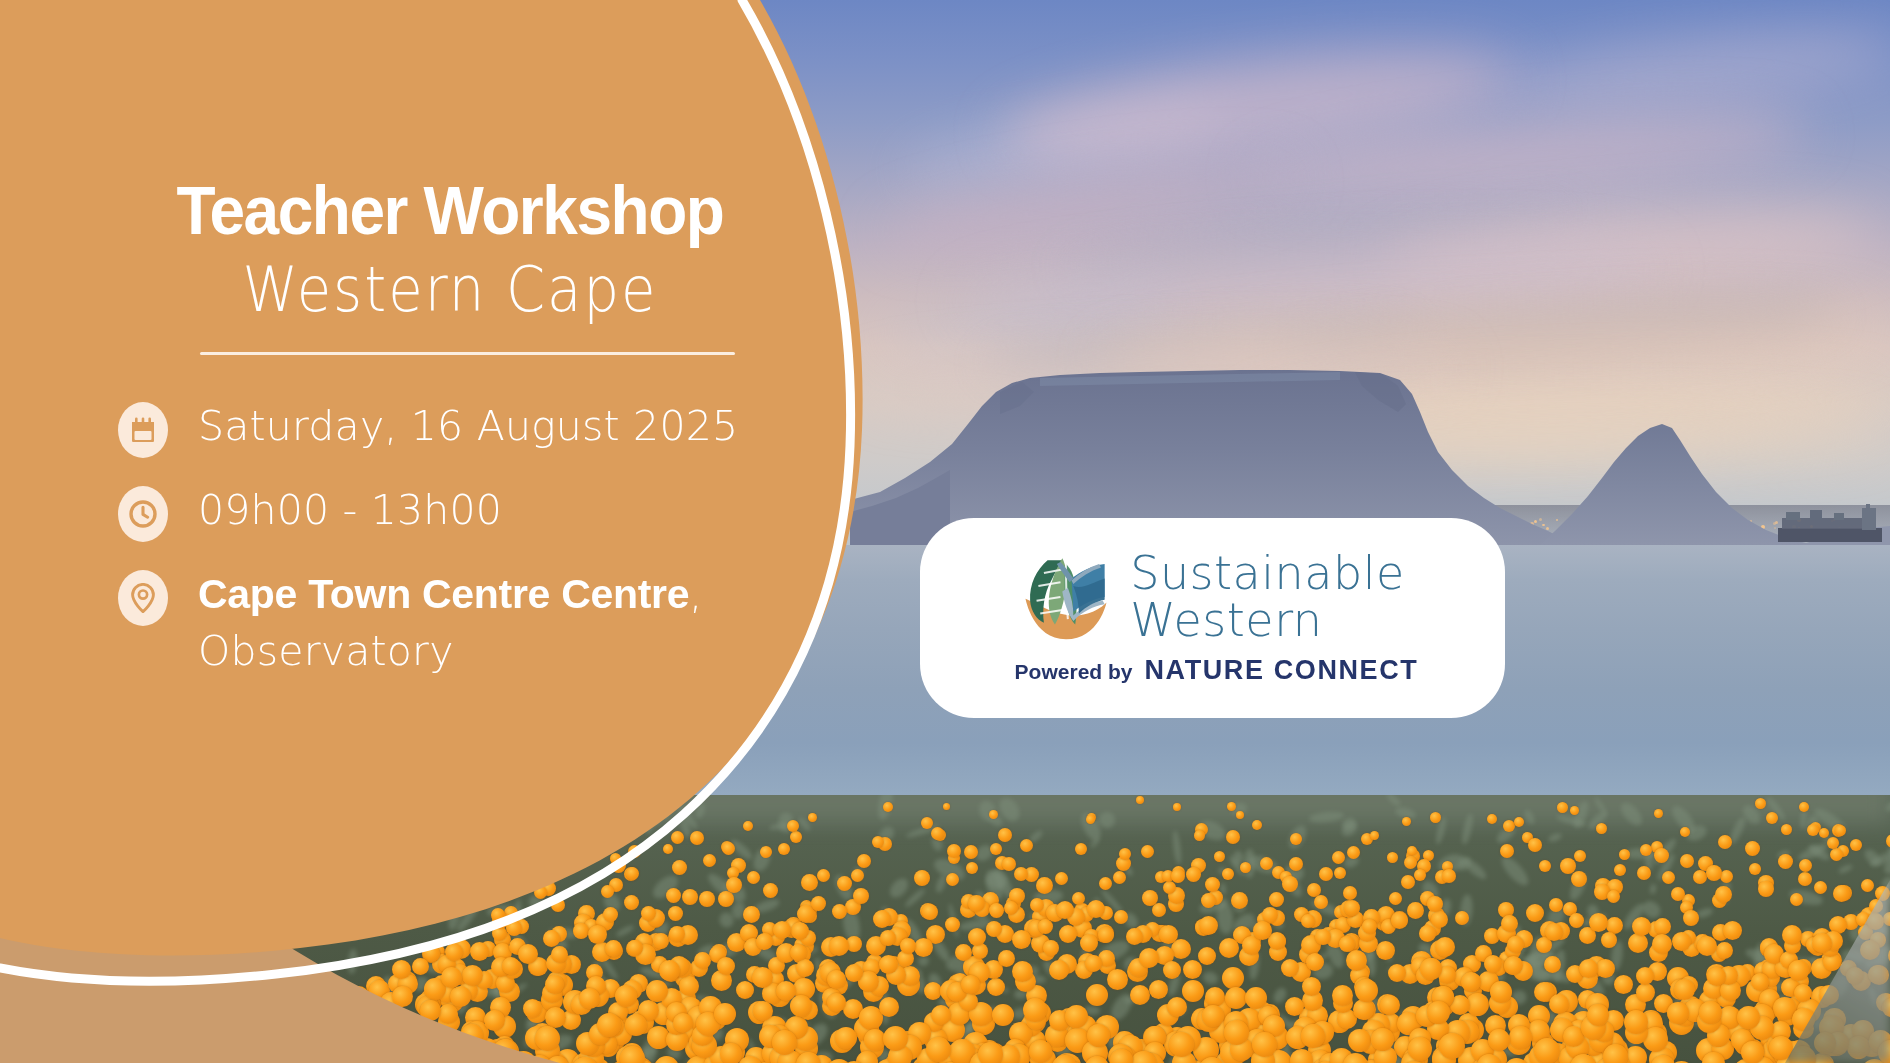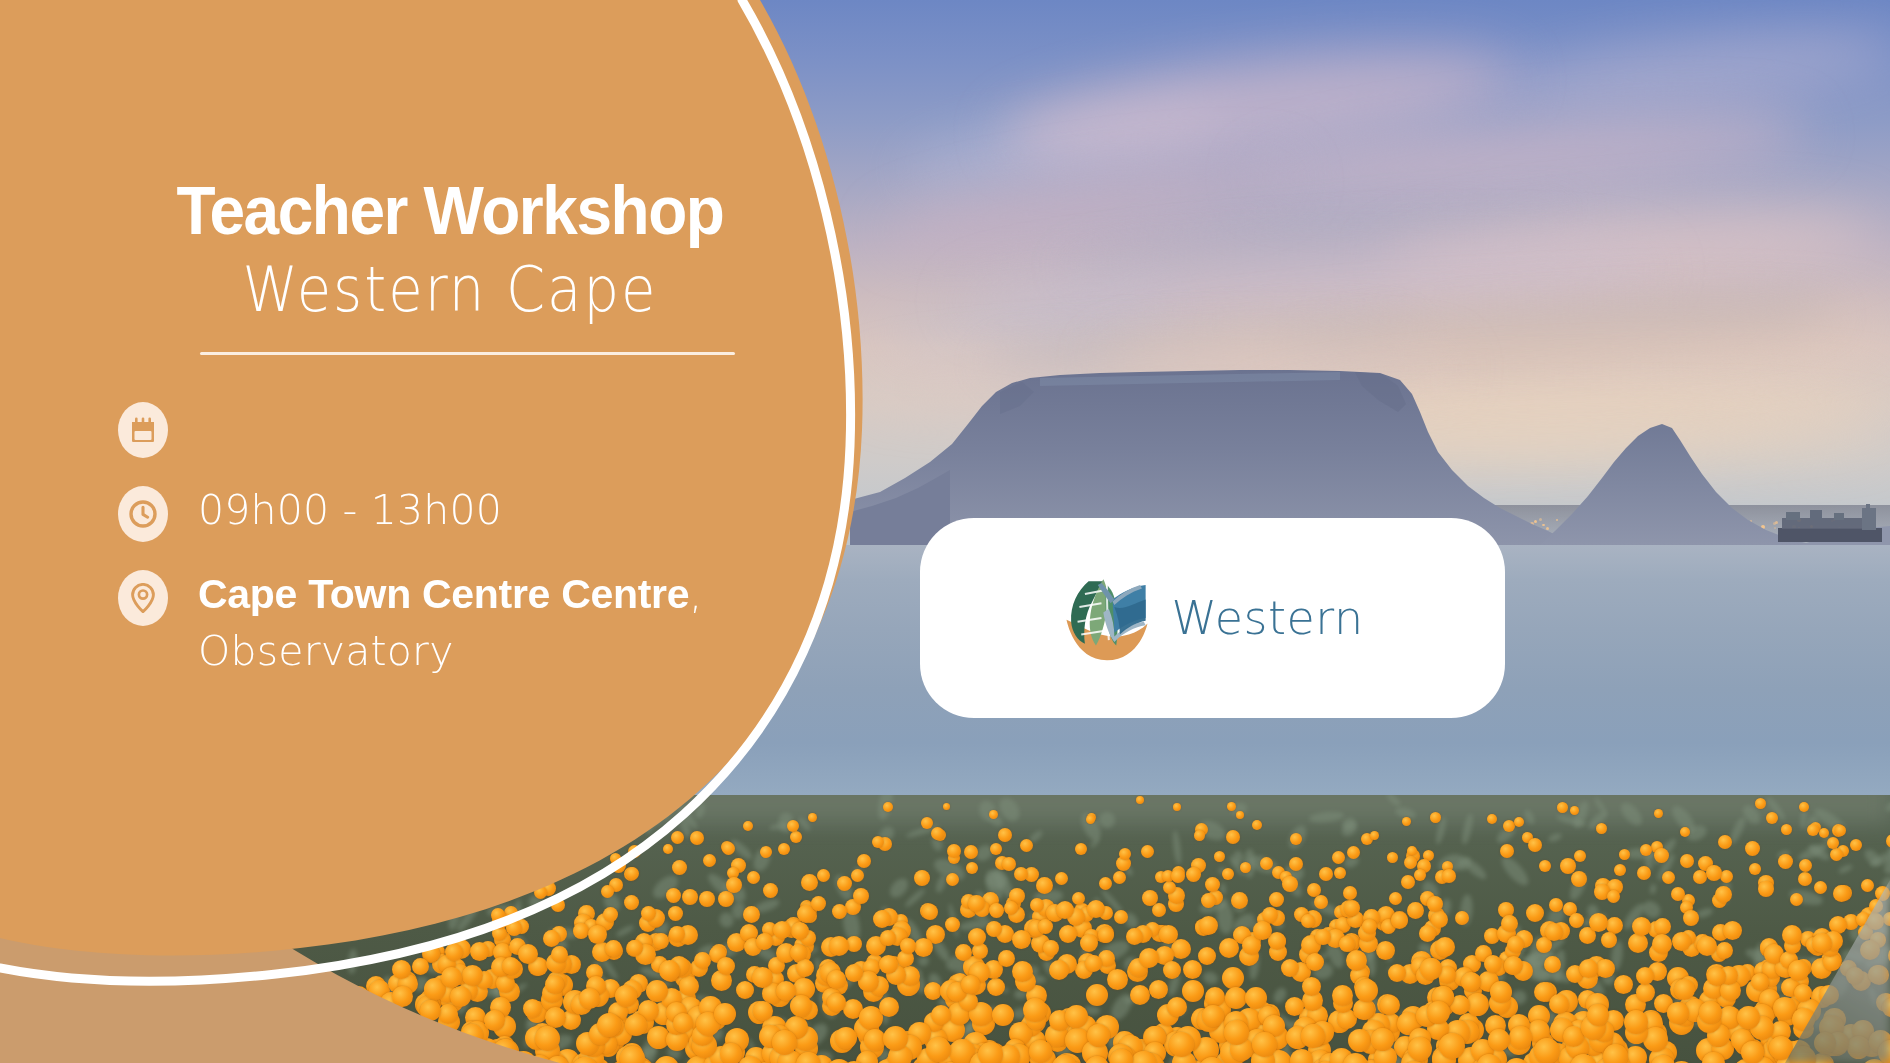--- a/index.html
+++ b/index.html
@@ -2075,20 +2075,21 @@
           <svg width="26" height="28" viewBox="0 0 26 28">
             <rect x="2" y="6" width="22" height="20" rx="2.5" fill="#dc9d5b"></rect>
             <rect x="2" y="6" width="22" height="6" fill="#dc9d5b"></rect>
             <rect x="2" y="13" width="22" height="13" rx="1.5" fill="#dc9d5b"></rect>
             <rect x="4.5" y="15" width="17" height="9" rx="1" fill="#fbeadb"></rect>
             <rect x="5" y="1.5" width="2.6" height="7" rx="1.3" fill="#dc9d5b"></rect>
             <rect x="11.7" y="1.5" width="2.6" height="7" rx="1.3" fill="#dc9d5b"></rect>
             <rect x="18.4" y="1.5" width="2.6" height="7" rx="1.3" fill="#dc9d5b"></rect>
           </svg>
         </div>
+        <div class="infotext">Saturday, 16 August 2025</div>
       </div>
 
       <div class="inforow">
         <div class="badge">
           <svg width="28" height="28" viewBox="0 0 28 28">
             <circle cx="14" cy="14" r="12" fill="none" stroke="#dc9d5b" stroke-width="3.4"></circle>
             <path d="M14 7.2 L14 14.4 L18.6 17.2" fill="none" stroke="#dc9d5b" stroke-width="3.1" stroke-linecap="round" stroke-linejoin="round"></path>
           </svg>
         </div>
         <div class="infotext">09h00 - 13h00</div>
@@ -2131,19 +2132,24 @@
         <path d="M56,30 C66,22 78,16 92,14 L92,50 C80,52 68,58 58,66 Z" fill="#3f7fa6"></path>
         <path d="M56,32 C64,24 74,18 86,14 L88,18 C76,22 66,28 58,36 Z" fill="#8ea9bd"></path>
         <path d="M54,34 C48,26 44,20 40,14 L44,12 C50,18 54,24 58,30 Z" fill="#6f93ab"></path>
         <path d="M52,40 C56,50 58,60 58,70 C66,62 78,56 90,54 L92,58
                  C80,60 68,66 58,76 C52,68 48,56 46,44 Z" fill="#9fb6c6"></path>
         <path d="M58,38 C62,48 64,58 64,68 C72,60 82,55 92,53 L92,30
                  C80,34 68,42 58,38 Z" fill="#2f6a8e" opacity=".95"></path>
       </svg>
 
       <div class="wordmark">
+        <div>Sustainable</div>
         <div>Western</div>
       </div>
     </div>
 
+    <div class="poweredrow">
+      <span class="powered">Powered by</span>
+      <span class="natconnect">NATURE CONNECT</span>
+    </div>
   </div>
 
 </div>
 
 </body></html>

